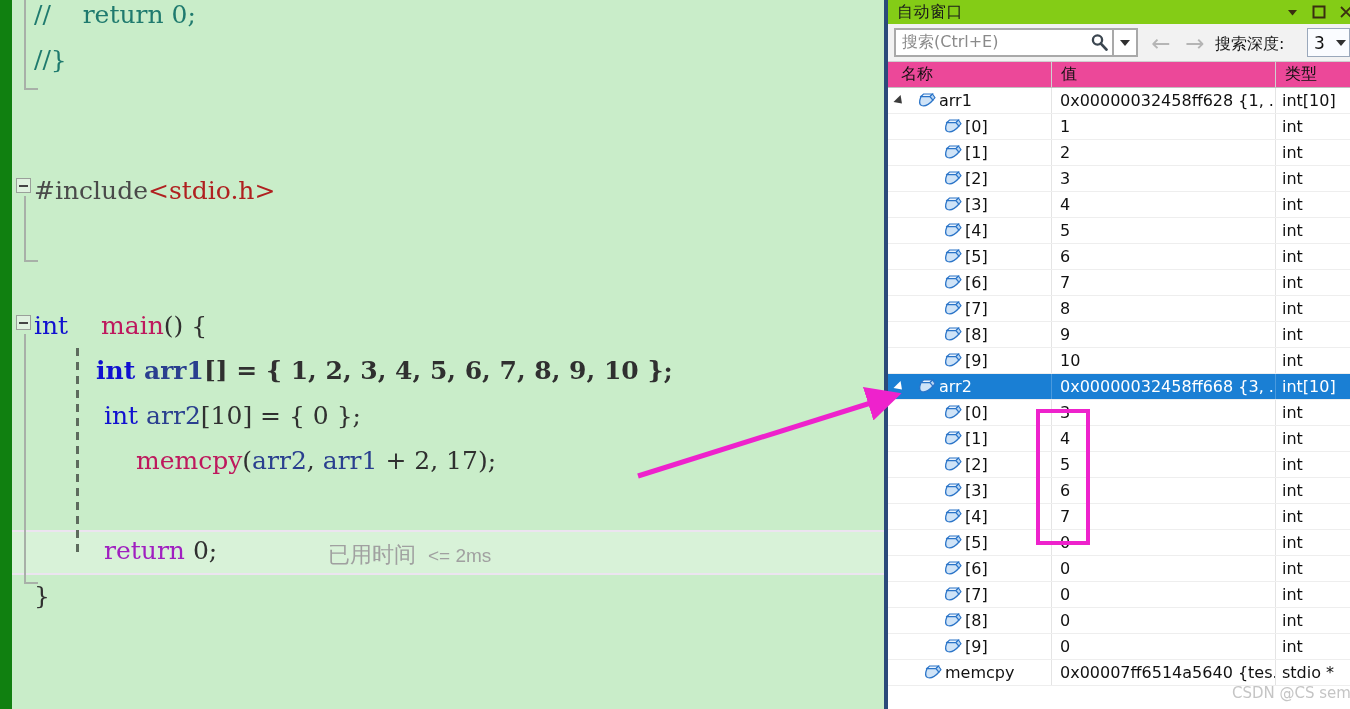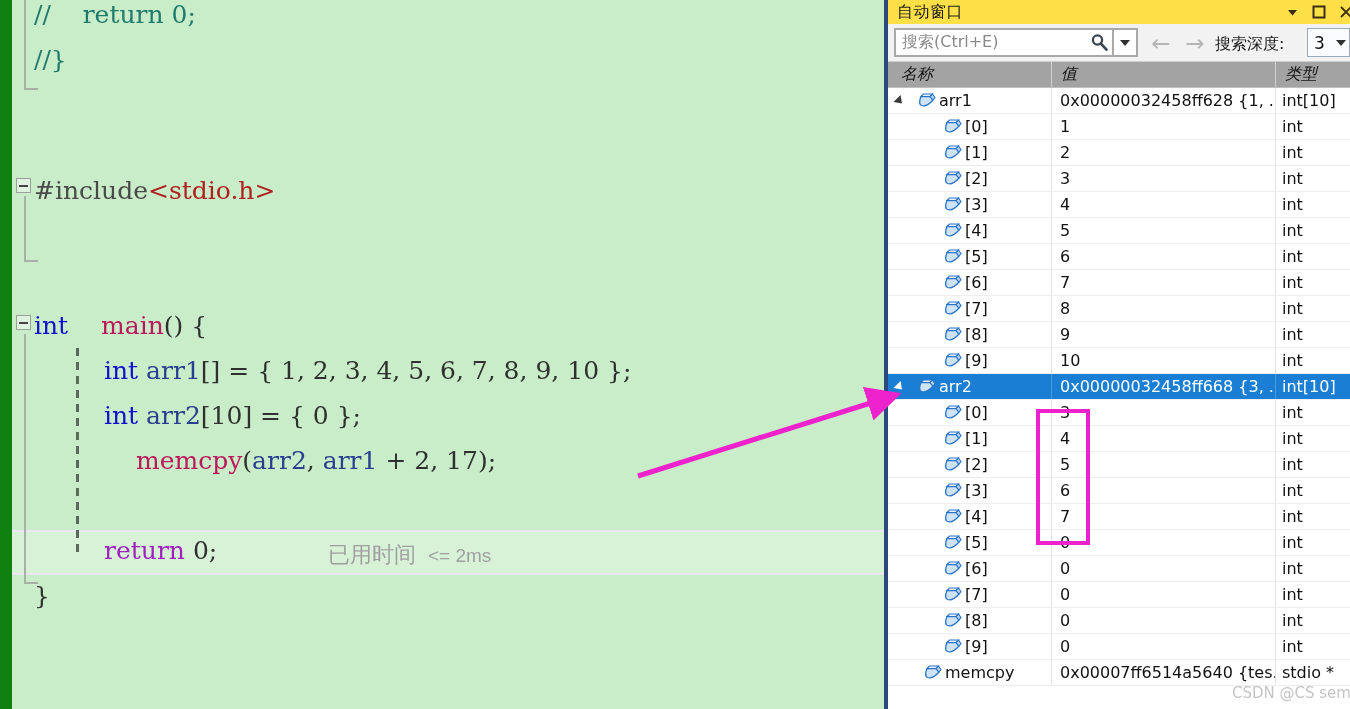--- a/index.html
+++ b/index.html
@@ -120,21 +120,21 @@
     left: 884px; top: 0;
     width: 466px; height: 709px;
     background: #ffffff;
     border-left: 4px solid #2b4a7a;
     box-sizing: border-box;
   }
   #autos-titlebar {
     position: absolute;
     left: 0; top: 0;
     width: 462px; height: 24px;
-    background: #fde047;
+    background: #84cc16;
     display: flex;
     align-items: center;
   }
   #autos-title {
     font-size: 16px;
     color: #1a1a1a;
     margin-left: 9px;
     letter-spacing: 0.5px;
     font-family: "DejaVu Sans", sans-serif;
   }
@@ -237,24 +237,23 @@
   #depth-caret {
     position: absolute;
     right: 3px; top: 11px;
   }
 
   
   #grid-header {
     position: absolute;
     left: 0; top: 62px;
     width: 462px; height: 26px;
-    background: #a3a3a3;
+    background: #ec4899;
     border-bottom: 1px solid #c0c0c0;
     box-sizing: border-box;
-    font-style: italic;
   }
   .gh-cell {
     position: absolute;
     top: 0;
     height: 25px;
     display: flex; align-items: center;
     font-size: 16px;
     color: #111;
     font-family: "DejaVu Sans", sans-serif;
     border-right: 1px solid #d0d0d0;
@@ -379,21 +378,21 @@
         <span class="ln-text"><span class="kw">int</span><span> </span><span class="fn">main</span><span class="punct">() {</span></span>
       </div>
       <div class="vline" style="left:24px; top:334px; height:250px;"></div>
       <div class="hline" style="left:24px; top:582px; width:14px;"></div>
 
       
       <div class="vline-dash" style="left:76px; top:348px; height:210px;"></div>
 
       
       <div class="code-line" style="top:348px;">
-        <span class="ln-text" style="left:104px;"><span class="kw">int</span><span> </span><span class="ident">arr1</span><span class="punct">[] = { 1, 2, 3, 4, 5, 6, 7, 8, 9, 10 };</span></span>
+        <span class="ln-text" style="left:96px;font-weight:bold;"><span class="kw">int</span><span> </span><span class="ident">arr1</span><span class="punct">[] = { 1, 2, 3, 4, 5, 6, 7, 8, 9, 10 };</span></span>
       </div>
 
       
       <div class="code-line" style="top:393px;">
         <span class="ln-text" style="left:104px;"><span class="kw">int</span><span> </span><span class="ident">arr2</span><span class="punct">[10] = { 0 };</span></span>
       </div>
 
       
       <div class="code-line" style="top:438px;">
         <span class="ln-text" style="left:111px;"><span class="fn">memcpy</span><span class="punct">(</span><span class="ident">arr2</span><span class="punct">, </span><span class="ident">arr1</span><span class="punct"> + 2, 17);</span></span>

